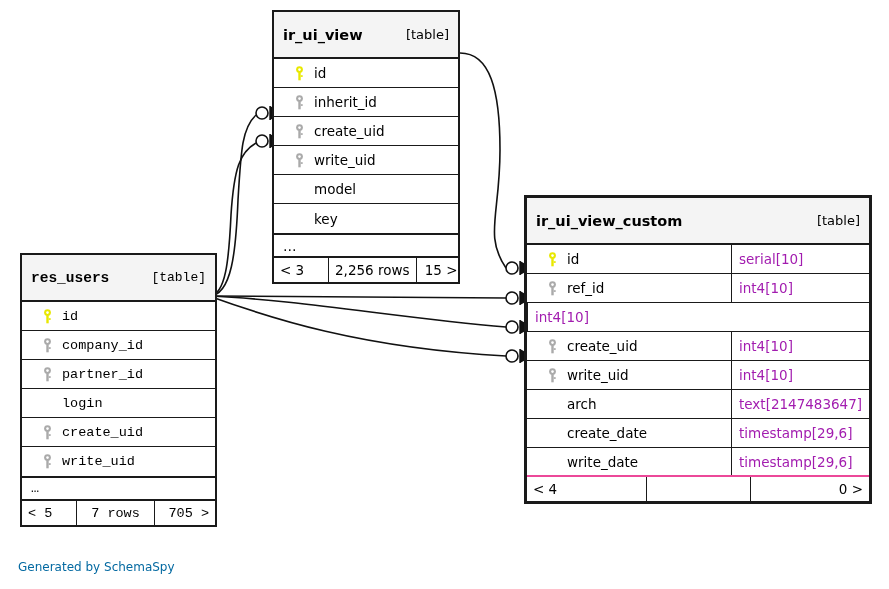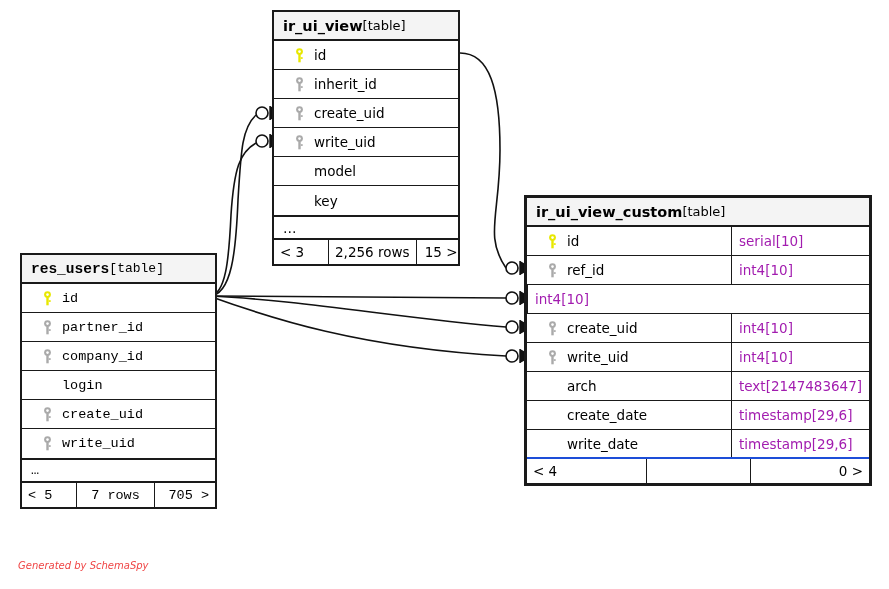--- a/index.html
+++ b/index.html
@@ -32,25 +32,26 @@
     background: #ffffff;
     box-sizing: border-box;
     border: 2px solid #1a1a1a;
     z-index: 5;
   }
   .table-box.thick { border-width: 3px; }
 
   .tbl-header {
     display: flex;
     align-items: center;
+    justify-content: space-between;
     background: #f4f4f4;
     border-bottom: 2px solid #1a1a1a;
     box-sizing: border-box;
     padding: 0 9px;
-    height: 29px;
+    height: 47px;
   }
   .tbl-name {
     font-weight: bold;
     font-size: 14.5px;
     color: #000;
     letter-spacing: 0px;
   }
   .tbl-tag {
     font-size: 13px;
     color: #000;
@@ -128,24 +129,23 @@
     border-right: 1px solid #1a1a1a;
     white-space: nowrap;
   }
   .fcell:last-child { border-right: none; }
   .fcell.left { justify-content: flex-start; }
   .fcell.center { justify-content: center; }
   .fcell.right { justify-content: flex-end; }
 
   .caption {
     position: absolute;
-    font-size: 10px;
-    color: #ef4444;
+    font-size: 12px;
+    color: #0369a1;
     white-space: nowrap;
-    font-style: italic;
   }
 
   svg.keyicon { display: block; }
 </style>
 </head>
 <body>
 
 <div id="canvas">
 
   <svg class="edges" viewBox="0 0 889 589" xmlns="http://www.w3.org/2000/svg">
@@ -305,34 +305,34 @@
       <div class="row">
         <div class="col-name">
           <span class="keyslot">
             <svg class="keyicon" width="9" height="15" viewBox="0 0 9 15">
                 <circle cx="4.5" cy="3.6" r="3.4" fill="#aaaaaa"></circle>
                 <circle cx="4.5" cy="3.6" r="1.3" fill="#ffffff"></circle>
                 <rect x="3.3" y="6.3" width="2.4" height="8" fill="#aaaaaa"></rect>
                 <rect x="5.7" y="9.2" width="2" height="1.7" fill="#aaaaaa"></rect>
               </svg>
           </span>
+          <span class="col-label">company_id</span>
+        </div>
+      </div>
+      <div class="row">
+        <div class="col-name">
+          <span class="keyslot">
+            <svg class="keyicon" width="9" height="15" viewBox="0 0 9 15">
+                <circle cx="4.5" cy="3.6" r="3.4" fill="#aaaaaa"></circle>
+                <circle cx="4.5" cy="3.6" r="1.3" fill="#ffffff"></circle>
+                <rect x="3.3" y="6.3" width="2.4" height="8" fill="#aaaaaa"></rect>
+                <rect x="5.7" y="9.2" width="2" height="1.7" fill="#aaaaaa"></rect>
+              </svg>
+          </span>
           <span class="col-label">partner_id</span>
-        </div>
-      </div>
-      <div class="row">
-        <div class="col-name">
-          <span class="keyslot">
-            <svg class="keyicon" width="9" height="15" viewBox="0 0 9 15">
-                <circle cx="4.5" cy="3.6" r="3.4" fill="#aaaaaa"></circle>
-                <circle cx="4.5" cy="3.6" r="1.3" fill="#ffffff"></circle>
-                <rect x="3.3" y="6.3" width="2.4" height="8" fill="#aaaaaa"></rect>
-                <rect x="5.7" y="9.2" width="2" height="1.7" fill="#aaaaaa"></rect>
-              </svg>
-          </span>
-          <span class="col-label">company_id</span>
         </div>
       </div>
       <div class="row">
         <div class="col-name">
           <span class="keyslot"></span>
           <span class="col-label">login</span>
         </div>
       </div>
       <div class="row">
         <div class="col-name">
@@ -441,21 +441,21 @@
         </div>
         <div class="col-type">text[2147483647]</div>
       </div>
       <div class="row">
         <div class="col-name">
           <span class="keyslot"></span>
           <span class="col-label">create_date</span>
         </div>
         <div class="col-type">timestamp[29,6]</div>
       </div>
-      <div class="row" style="border-bottom:2px solid #1d4ed8;">
+      <div class="row" style="border-bottom:2px solid #ec4899;">
         <div class="col-name">
           <span class="keyslot"></span>
           <span class="col-label">write_date</span>
         </div>
         <div class="col-type">timestamp[29,6]</div>
       </div>
     </div>
     <div class="footer-row">
       <div class="fcell left" style="width:120px;flex:0 0 120px;">&lt; 4</div>
       <div class="fcell center" style="width:104px;flex:0 0 104px;"></div>

